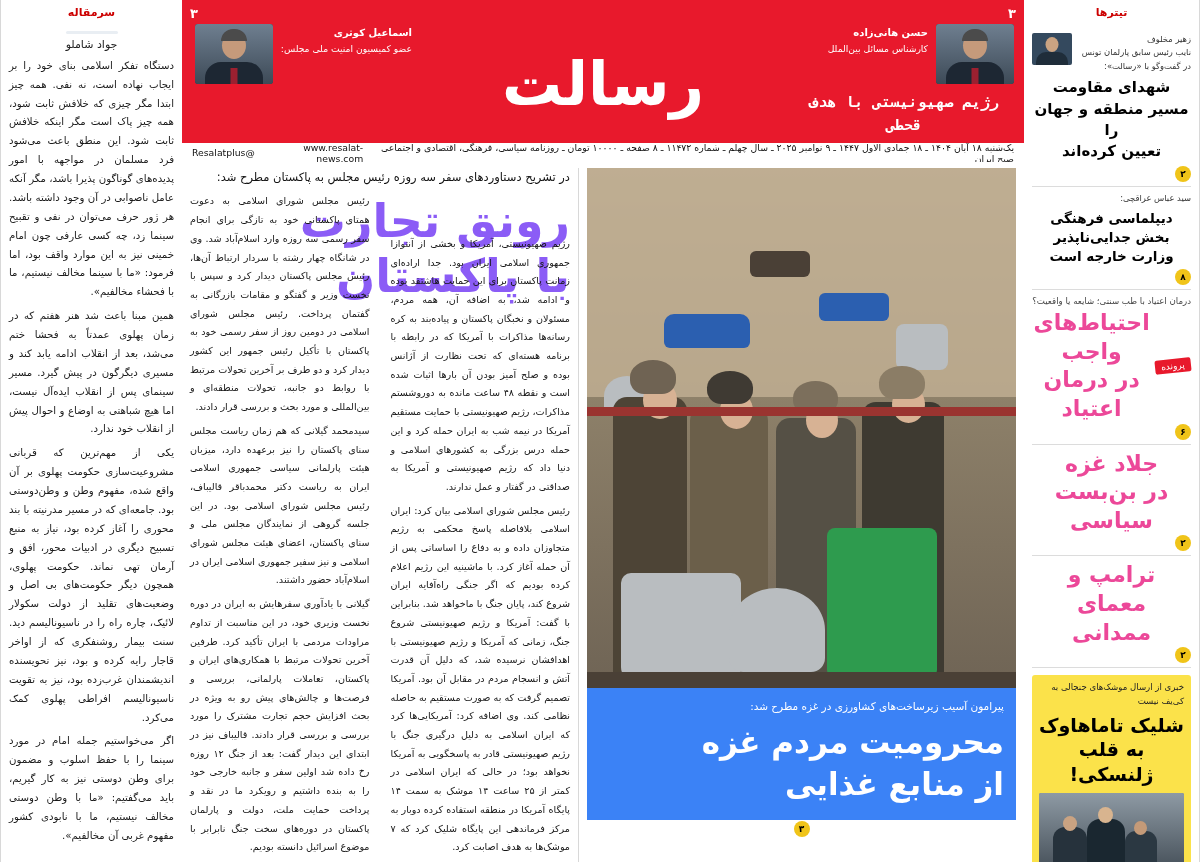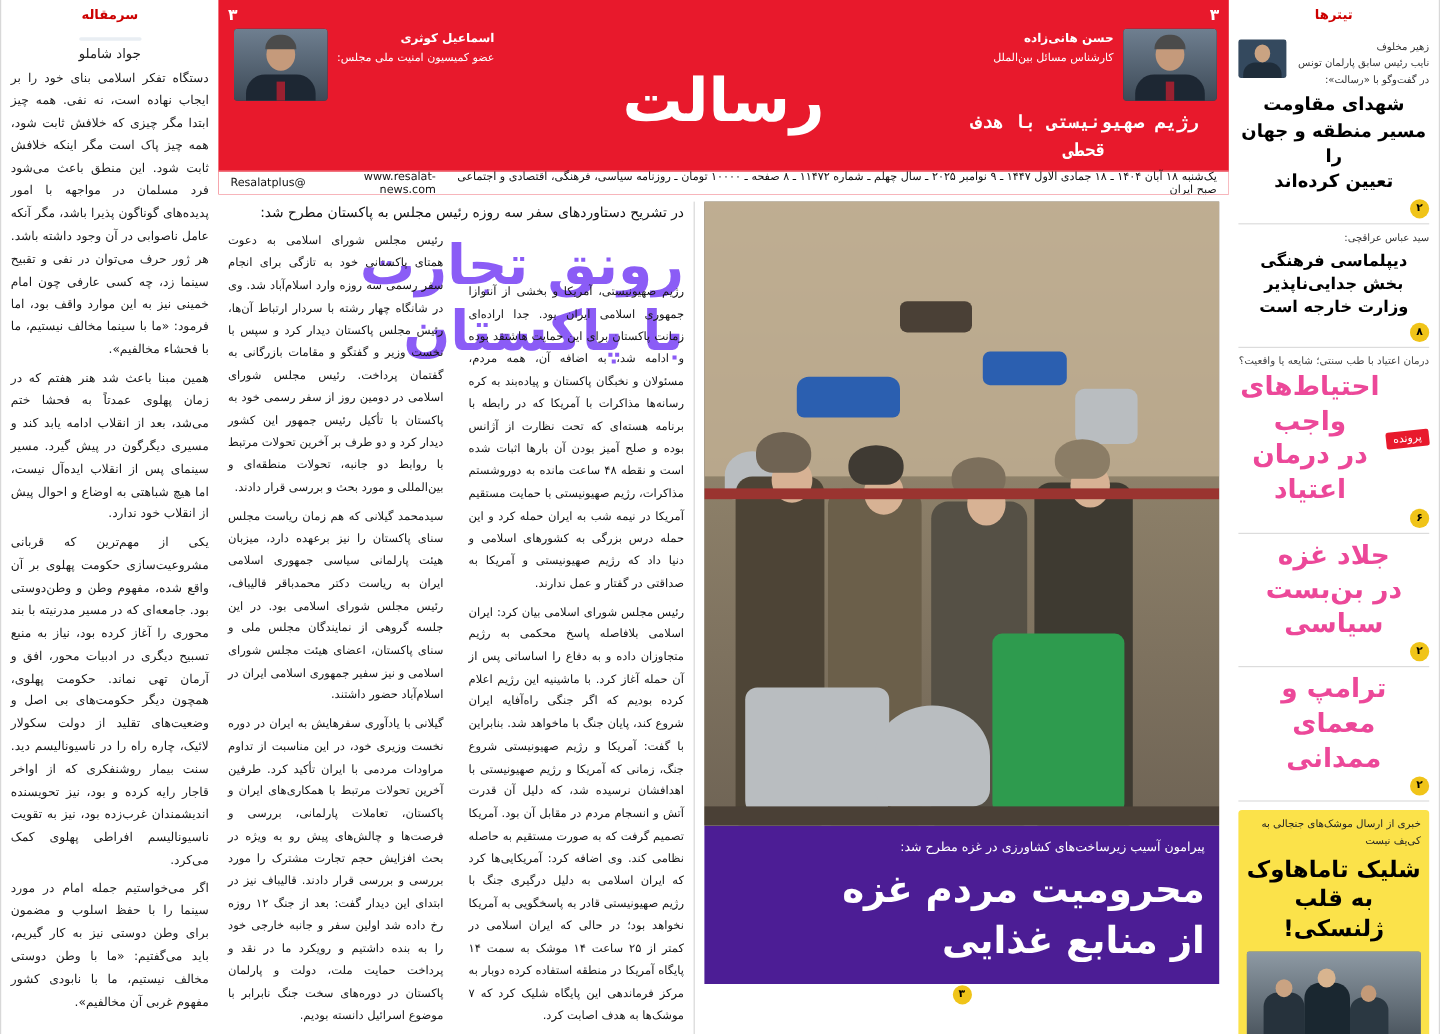--- a/index.html
+++ b/index.html
@@ -111,21 +111,21 @@
   .side-head {
     margin-top:8px; font-size:15px; font-weight:bold; line-height:1.55;
     text-align:center;
   }
   .side-head.small { font-size:13.5px; }
   .masthead .logo-area {
     flex:1; display:flex; flex-direction:column; align-items:center; justify-content:center;
     position:relative;
   }
   .resalat-logo {
-    font-size: 50px; font-weight: bold; color:#fff; line-height:1;
+    font-size: 60px; font-weight: bold; color:#fff; line-height:1;
     font-family:"DejaVu Sans","Liberation Sans",sans-serif;
     letter-spacing: -2px;
     margin-top: 6px;
   }
   .masthead-strip {
     position:absolute; bottom:0; right:0; left:0; height:20px;
     background:#fff; color:#111; display:flex; align-items:center;
     justify-content:space-between; padding:0 10px; font-size:9.3px;
     border-top:1px solid #e8192c;
   }
@@ -171,21 +171,21 @@
              background:linear-gradient(#cdbfa4,#a89madd); background:#bfae92; opacity:.85;}
   .ph-pot { position:absolute; border-radius:6px; }
   .ph-blue { background:#2b5fb0; }
   .ph-green{ background:#2e9b4e; }
   .ph-steel{ background:#b9bdc0; }
   .ph-dark { background:#4a4036; }
   .ph-person { position:absolute; border-radius:14px 14px 4px 4px; }
   .ph-face { position:absolute; border-radius:50%; background:#d7b294; }
   .ph-scarf { position:absolute; border-radius:50% 50% 14px 14px; }
   .photo-caption {
-    background:#4c1d95; color:#fff; padding:10px 12px 14px;
+    background:#3b82f6; color:#fff; padding:10px 12px 14px;
     margin-top:0;
   }
   .pc-sub { font-size:10.5px; line-height:1.7; margin-bottom:6px; }
   .pc-title { font-size:31px; font-weight:bold; line-height:1.35; text-align:right; }
 
   .center-footer {
     height:18px; display:flex; align-items:center; justify-content:center; gap:6px;
   }
 
   

